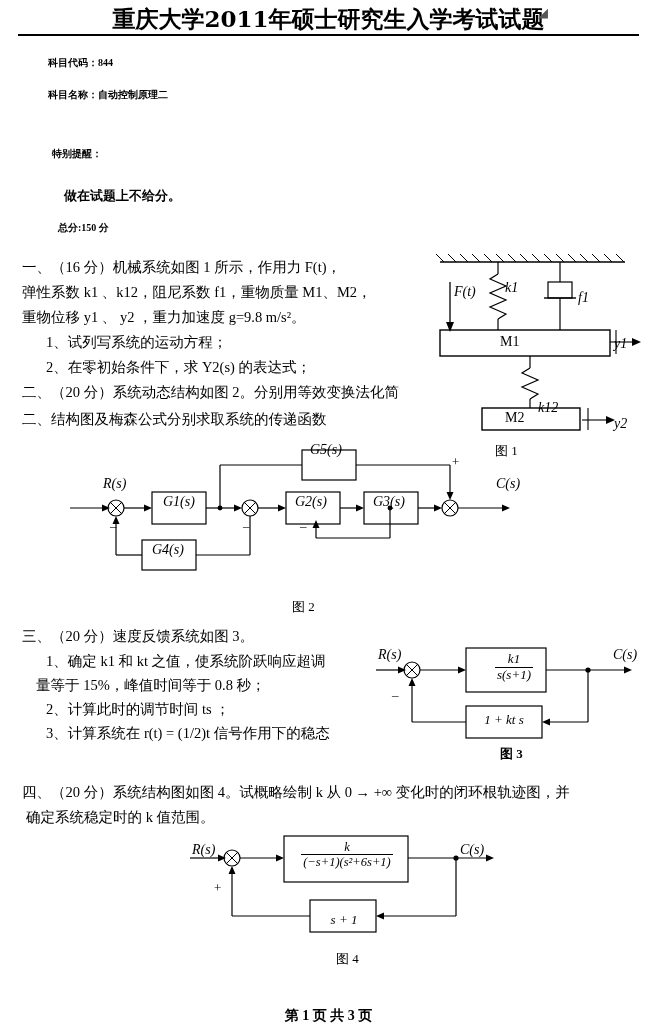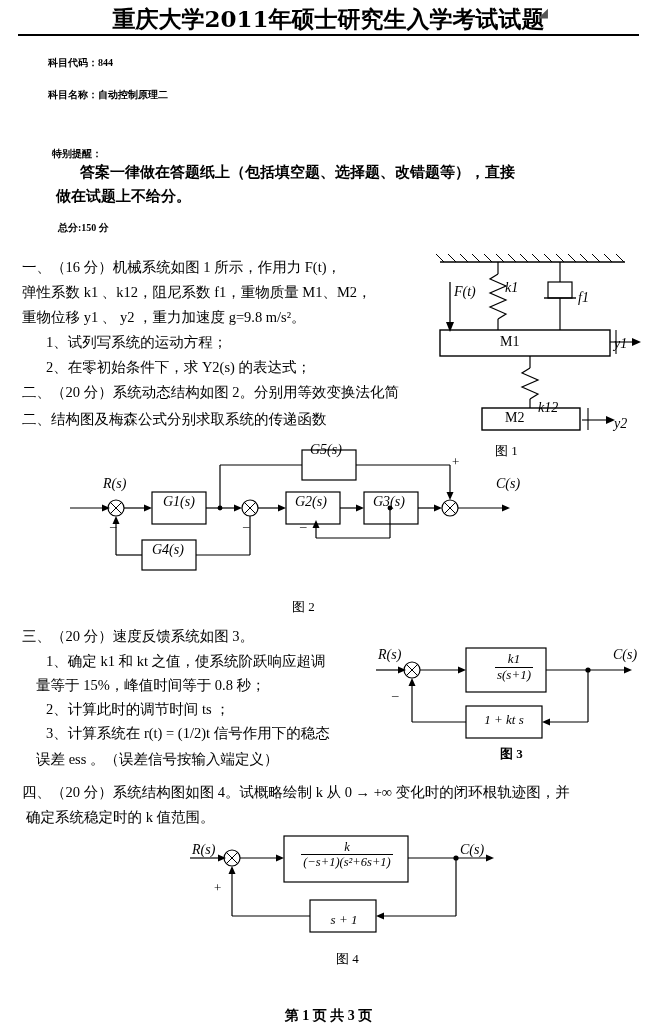--- a/index.html
+++ b/index.html
@@ -105,22 +105,21 @@
   <div class="header-rule"></div>
   <div class="corner-mark">◢</div>
 
   <div class="label-line" style="top:56px; left:48px;">
     <span>科目代码：</span><span>844</span>
   </div>
   <div class="label-line" style="top:88px; left:48px;">
     <span>科目名称：</span><span>自动控制原理二</span>
   </div>
   <div class="label-line" style="top:134px; left:52px;margin-top:13px;">特别提醒：</div>
-  <div class="body-text bold" style="top:162px; left:80px; font-size:15px;">答案一律做在答题纸上（包括填空题、选择题、改错题等），直接</div>
-  <div class="body-text bold" style="top:186px; left:56px; font-size:15px;">做在试题上不给分。</div>
+  <div class="body-text bold" style="top:186px; left:64px; font-size:13px;">做在试题上不给分。</div>
   <div class="label-line" style="top:221px; left:58px;">总分:150  分</div>
 
   <div class="body-text" style="top:257px; left:22px;">
     <span>一、（16 分）机械系统如图 1 所示，作用力 F(t)，</span>
   </div>
   <div class="body-text" style="top:282px; left:22px;">
     <span>弹性系数 k1 、k12，阻尼系数 f1，重物质量 M1、M2，</span>
   </div>
   <div class="body-text" style="top:307px; left:22px;">
     <span>重物位移 y1 、 y2 ，重力加速度 g=9.8 m/s²。</span>
@@ -307,23 +306,20 @@
   </div>
   <div class="body-text" style="top:675px; left:36px;">
     <span>量等于 15%，峰值时间等于 0.8 秒；</span>
   </div>
   <div class="body-text" style="top:699px; left:46px;">
     <span>2、计算此时的调节时间 ts ；</span>
   </div>
   <div class="body-text" style="top:723px; left:46px;">
     <span>3、计算系统在 r(t) = (1/2)t 信号作用下的稳态</span>
   </div>
-  <div class="body-text" style="top:749px; left:36px;">
-    <span>误差 ess 。（误差信号按输入端定义）</span>
-  </div>
 
   <svg style="left:366px; top:640px;" width="280" height="110" viewBox="0 0 280 110">
     <line x1="10" y1="30" x2="36" y2="30" stroke="#000" stroke-width="1.2"></line>
     <polygon points="40,30 32,26.5 32,33.5" fill="#000"></polygon>
     <circle cx="46" cy="30" r="8" fill="none" stroke="#000" stroke-width="1.2"></circle>
     <line x1="40.5" y1="24.5" x2="51.5" y2="35.5" stroke="#000" stroke-width="1"></line>
     <line x1="51.5" y1="24.5" x2="40.5" y2="35.5" stroke="#000" stroke-width="1"></line>
     <line x1="54" y1="30" x2="96" y2="30" stroke="#000" stroke-width="1.2"></line>
     <polygon points="100,30 92,26.5 92,33.5" fill="#000"></polygon>
     <rect x="100" y="8" width="80" height="44" fill="none" stroke="#000" stroke-width="1.2"></rect>

